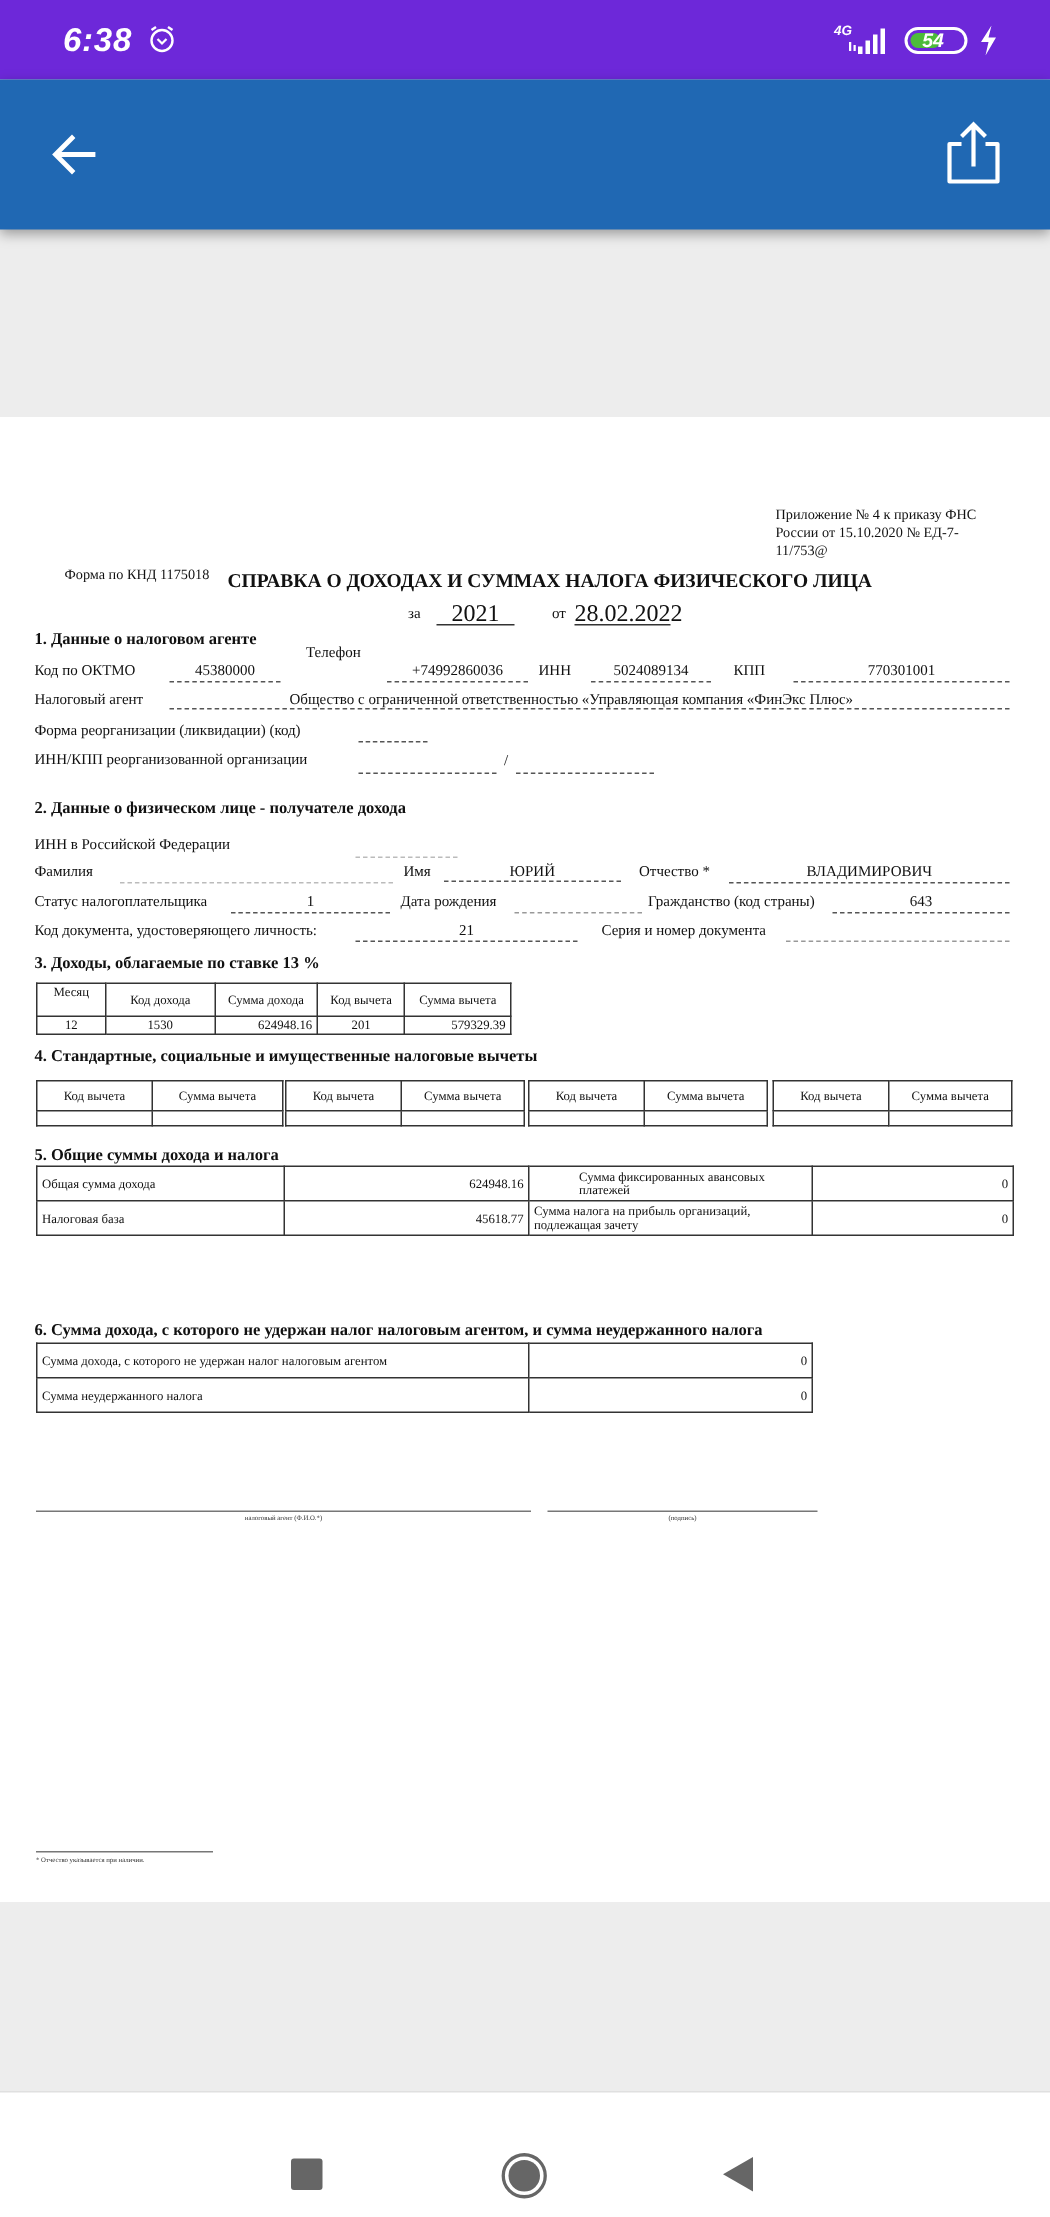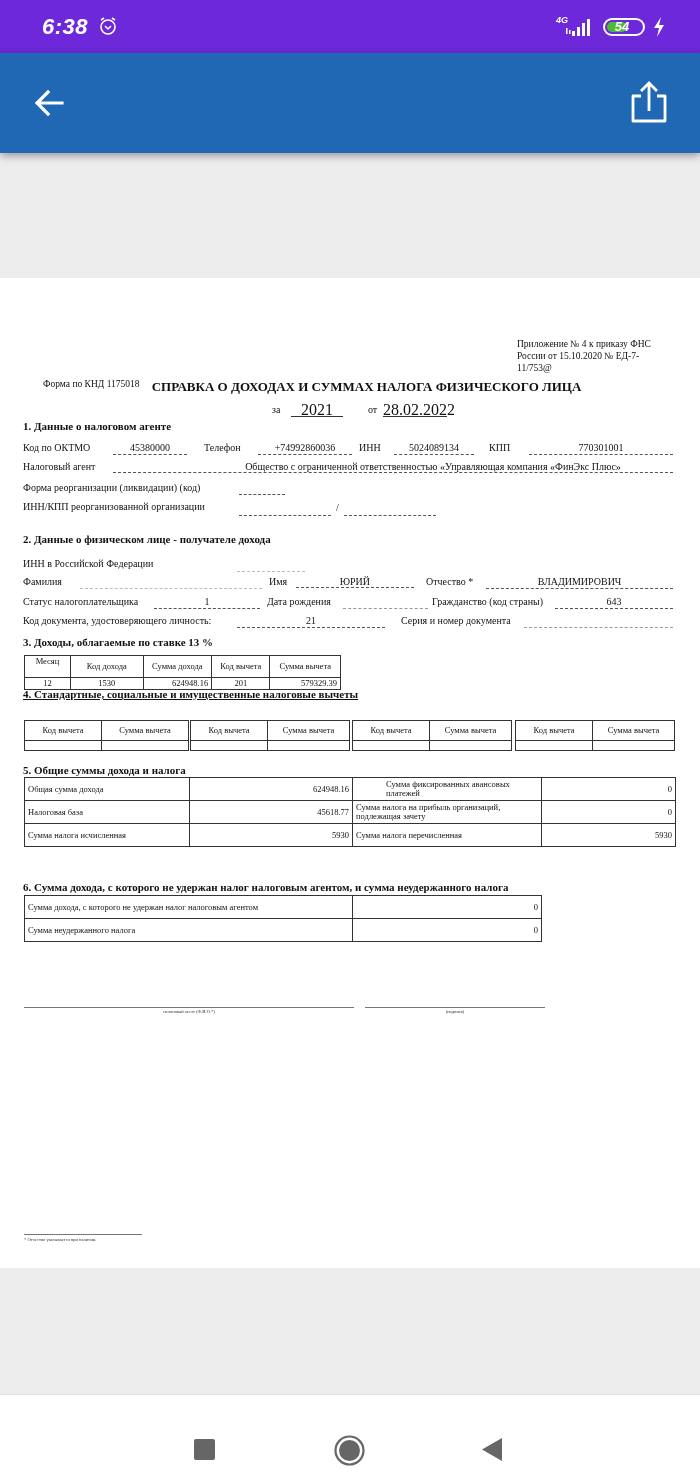--- a/index.html
+++ b/index.html
@@ -84,29 +84,29 @@
   <div class="txt title" style="left:0; width:733px; text-align:center; top:103px;">СПРАВКА О ДОХОДАХ И СУММАХ НАЛОГА ФИЗИЧЕСКОГО ЛИЦА</div>
 
   <span class="txt" style="left:272px; top:126px;">за</span>
   <span class="solidline" style="left:291px; top:126px; width:52px;">2021</span>
   <span class="txt" style="left:368px; top:126px;">от</span>
   <span class="solidline" style="left:383px; top:126px; width:64px;">28.02.2022</span>
 
   <span class="txt sect" style="left:23px; top:142px;">1. Данные о налоговом агенте</span>
   <span class="txt" style="left:23px; top:164px;">Код по ОКТМО</span>
   <span class="dash" style="left:113px; top:164px; width:74px;">45380000</span>
-  <span class="txt" style="left:204px; top:164px;">Телефон</span>
+  <span class="txt" style="left:204px; top:152px;">Телефон</span>
   <span class="dash" style="left:258px; top:164px; width:94px;">+74992860036</span>
   <span class="txt" style="left:359px; top:164px;text-align:right;">ИНН</span>
   <span class="dash" style="left:394px; top:164px; width:80px;">5024089134</span>
   <span class="txt" style="left:489px; top:164px;">КПП</span>
   <span class="dash" style="left:529px; top:164px; width:144px;">770301001</span>
 
   <span class="txt" style="left:23px; top:183px;">Налоговый агент</span>
-  <span class="dash" style="left:113px; top:183px; width:560px; text-align:center; padding-left:80px; box-sizing:border-box;">Общество с ограниченной ответственностью «Управляющая компания «ФинЭкс Плюс»</span>
+  <span class="dash" style="left:113px; top:183px; width:560px; text-align:left; padding-left:80px; box-sizing:border-box;">Общество с ограниченной ответственностью «Управляющая компания «ФинЭкс Плюс»</span>
 
   <span class="txt" style="left:23px; top:204px;">Форма реорганизации (ликвидации) (код)</span>
   <span class="dash" style="left:239px; top:204px; width:46px;"></span>
 
   <span class="txt" style="left:23px; top:223px;">ИНН/КПП реорганизованной организации</span>
   <span class="dash" style="left:239px; top:225px; width:92px;"></span>
   <span class="txt" style="left:336px; top:224px;">/</span>
   <span class="dash" style="left:344px; top:225px; width:92px;"></span>
 
   <span class="txt sect" style="left:23px; top:255px;">2. Данные о физическом лице - получателе дохода</span>
@@ -145,21 +145,21 @@
     <tr>
       <td class="c">12</td>
       <td class="c">1530</td>
       <td class="r">624948.16</td>
       <td class="c">201</td>
       <td class="r">579329.39</td>
     </tr>
   </tbody>
     </table>
 
-  <span class="txt sect" style="left:23px; top:410px;text-decoration:underline;">4. Стандартные, социальные и имущественные налоговые вычеты</span>
+  <span class="txt sect" style="left:23px; top:420px;">4. Стандартные, социальные и имущественные налоговые вычеты</span>
   <table class="grid" style="left:24px; top:442px; width:165px;">
     <tbody>
         <tr style="height:20px;">
           <td class="c" style="width:70px;">Код вычета</td>
           <td class="c">Сумма вычета</td>
         </tr>
     <tr style="height:10px;">
           <td></td>
           <td></td>
         </tr>
@@ -209,26 +209,20 @@
       <td style="width:158px;">Общая сумма дохода</td>
       <td class="r" style="width:156px;">624948.16</td>
       <td style="width:152px;padding-left:33px;">Сумма фиксированных авансовых платежей</td>
       <td class="r">0</td>
     </tr>
     <tr style="height:23px;">
       <td>Налоговая база</td>
       <td class="r">45618.77</td>
       <td>Сумма налога на прибыль организаций, подлежащая зачету</td>
       <td class="r">0</td>
-    </tr>
-    <tr style="height:23px;">
-      <td>Сумма налога исчисленная</td>
-      <td class="r">5930</td>
-      <td>Сумма налога перечисленная</td>
-      <td class="r">5930</td>
     </tr>
   </tbody>
     </table>
 
   <span class="txt sect" style="left:23px; top:603px;">6. Сумма дохода, с которого не удержан налог налоговым агентом, и сумма неудержанного налога</span>
   <table class="grid" style="left:24px; top:617px; width:518px;">
     <tbody>
         <tr style="height:23px;">
       <td style="width:321px;">Сумма дохода, с которого не удержан налог налоговым агентом</td>
       <td class="r">0</td>

